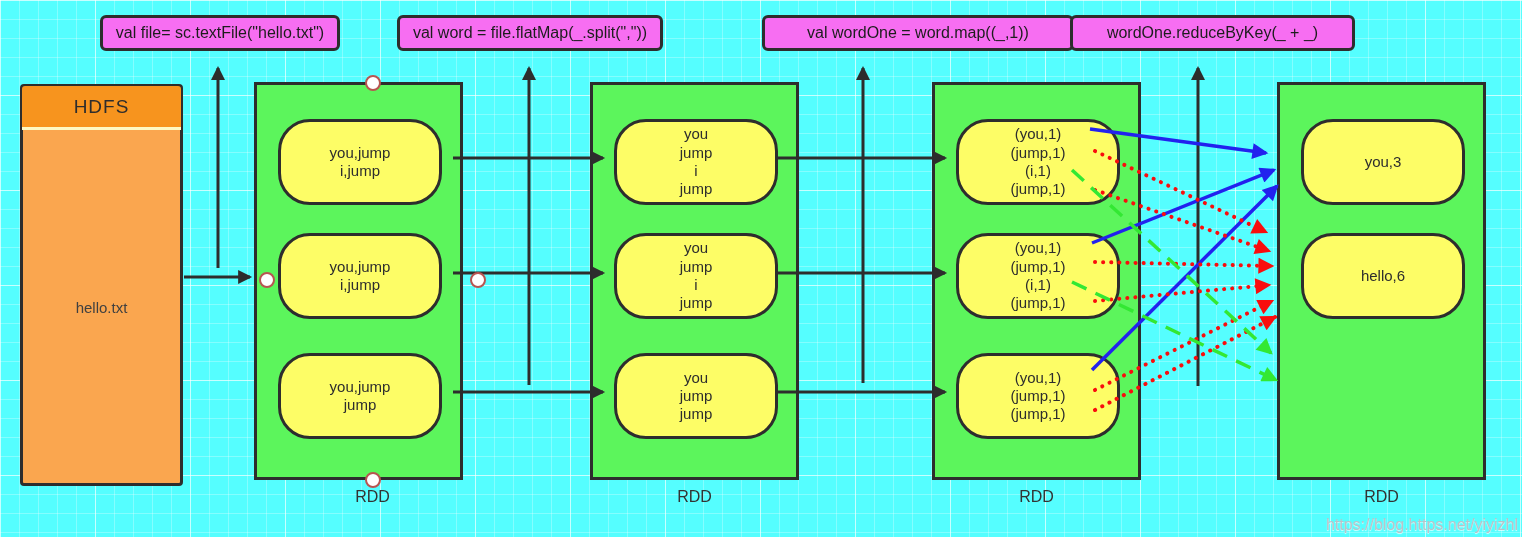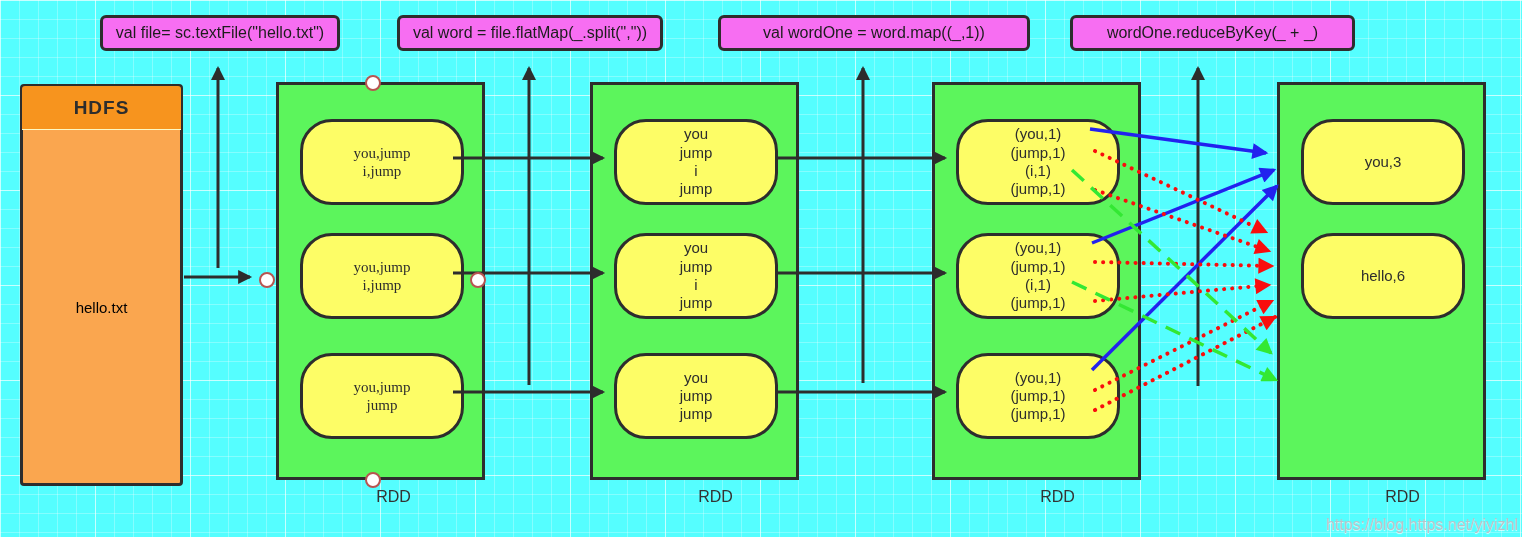--- a/index.html
+++ b/index.html
@@ -19,68 +19,68 @@
     background:#f76ef2;border:3px solid #2d2d2d;border-radius:6px;
     display:flex;align-items:center;justify-content:center;
     font-size:16px;color:#1d1d1d;white-space:nowrap;z-index:1;
   }
   .hdfs{
     position:absolute;left:20px;top:84px;width:163px;height:402px;box-sizing:border-box;
     border:3px solid #2d2d2d;border-radius:4px;z-index:1;background:#faa64f;
   }
   .hdfs-header{
     position:absolute;left:-1px;top:-1px;right:-1px;height:44px;box-sizing:border-box;
-    background:#f7941e;border-bottom:1px solid #fef9c3;border-radius:3px 3px 0 0;
+    background:#f7941e;border-bottom:3px solid #fef9c3;border-radius:3px 3px 0 0;
     display:flex;align-items:center;justify-content:center;
-    font-size:19px;color:#2d2d2d;letter-spacing:1px;font-weight:bold;
+    font-size:19px;color:#2d2d2d;letter-spacing:1px;
   }
   .hdfs-body{
     position:absolute;left:0;top:44px;right:0;bottom:0;
     display:flex;align-items:center;justify-content:center;
-    font-size:15px;color:#000000;
+    font-size:15px;color:#404040;
   }
   .rdd{
     position:absolute;top:82px;width:209px;height:398px;box-sizing:border-box;
     background:#5cf55c;border:3px solid #2d2d2d;z-index:1;
   }
   .partition{
     position:absolute;left:21px;width:164px;height:86px;box-sizing:border-box;
     background:#fdfd66;border:3px solid #2d2d2d;border-radius:32px;
     display:flex;align-items:center;justify-content:center;text-align:center;
     font-size:15px;line-height:1.22;color:#2d2d2d;white-space:pre-line;
   }
   .p0{top:34px}.p1{top:148px}.p2{top:268px}
   .rdd-caption{
     position:absolute;top:487px;width:209px;height:20px;
     display:flex;align-items:center;justify-content:center;
-    font-size:16px;color:#333;z-index:1;padding-left:21px;
+    font-size:16px;color:#333;z-index:1;
   }
   #wires{position:absolute;left:0;top:0;z-index:2;pointer-events:none;}
   .watermark{
     position:absolute;right:4px;bottom:3px;font-size:16px;z-index:3;
     color:rgba(185,192,198,0.95);
     text-shadow:0 1px 1px rgba(255,255,255,0.8);
   }
 </style>
 </head>
 <body>
 
 <div id="canvas">
 
   <div class="code-label" style="left:100px;width:240px;">val file= sc.textFile("hello.txt")</div>
   <div class="code-label" style="left:397px;width:266px;">val word = file.flatMap(_.split(","))</div>
-  <div class="code-label" style="left:718px;width:312px;">val wordOne = word.map((_,1))</div>
+  <div class="code-label" style="left:762px;width:312px;">val wordOne = word.map((_,1))</div>
   <div class="code-label" style="left:1070px;width:285px;">wordOne.reduceByKey(_ + _)</div>
 
   <div class="hdfs">
     <div class="hdfs-header">HDFS</div>
     <div class="hdfs-body">hello.txt</div>
   </div>
 
-  <div class="rdd" style="left:276px;font-family:Liberation Serif, serif;">
+  <div class="rdd" style="left:254px;">
     <div class="partition p0">you,jump
 i,jump</div>
     <div class="partition p1">you,jump
 i,jump</div>
     <div class="partition p2">you,jump
 jump</div>
   </div>
   <div class="rdd-caption" style="left:268px;">RDD</div>
 
   <div class="rdd" style="left:590px;">

